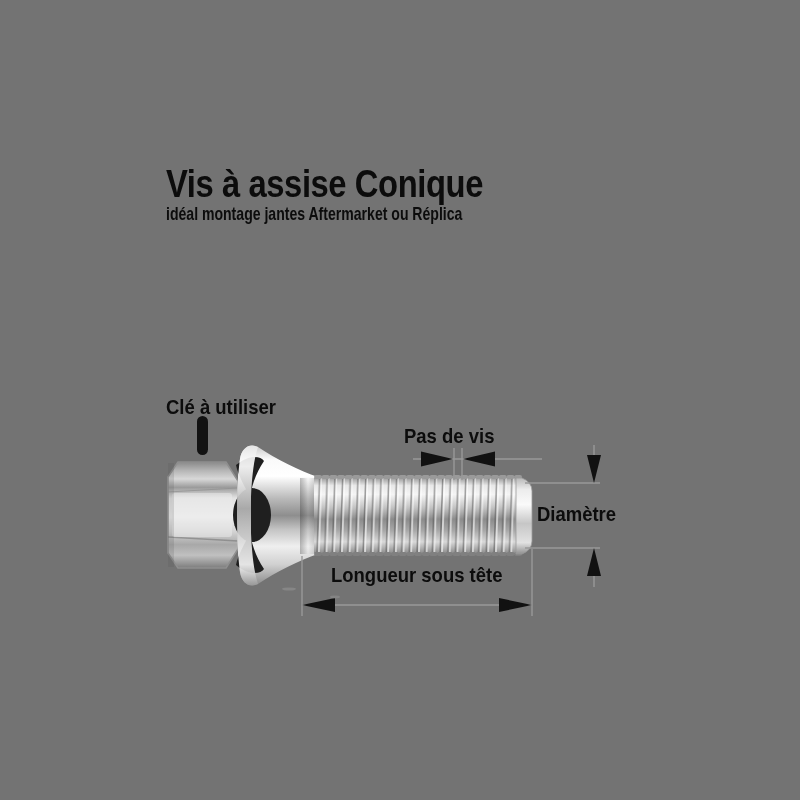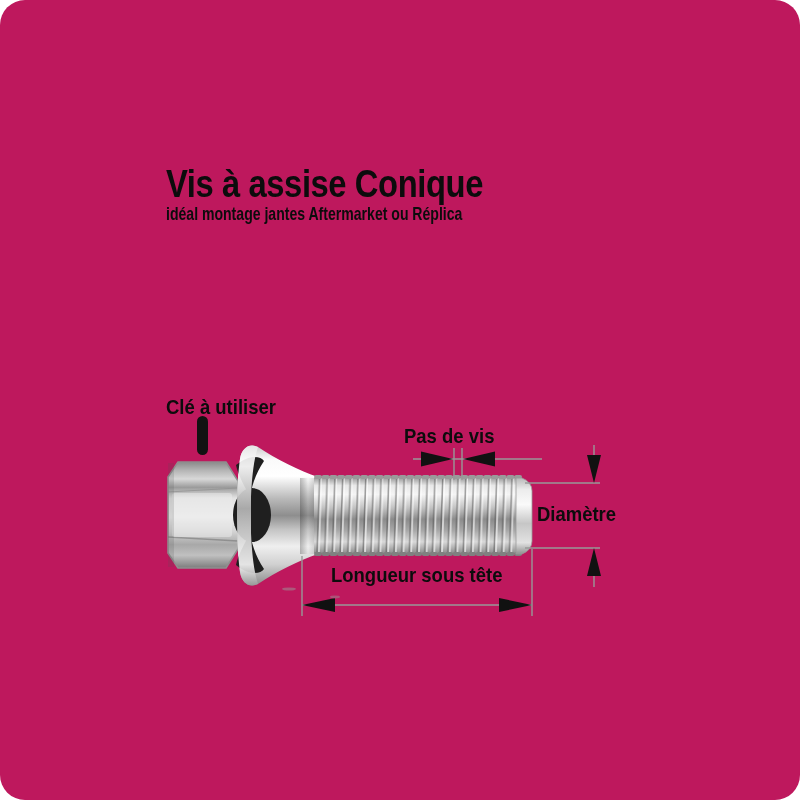--- a/index.html
+++ b/index.html
@@ -1,17 +1,17 @@
 <!DOCTYPE html>
 <html><head>
 <meta charset="utf-8">
 <style>
   html,body{margin:0;padding:0;background:#ffffff;}
-  .canvas{position:relative;width:800px;height:800px;background:#be185d;overflow:hidden;
-          font-family:"Liberation Sans", sans-serif;border-radius:25px;}
+  .canvas{position:relative;width:800px;height:800px;background:#737373;overflow:hidden;
+          font-family:"Liberation Sans", sans-serif;}
   .title{position:absolute;left:166px;top:162px;font-size:39px;font-weight:bold;color:#0c0c0c;
          letter-spacing:-0.5px;transform:scaleX(.84);transform-origin:left top;white-space:nowrap;}
   .subtitle{position:absolute;left:166px;top:203px;font-size:19px;font-weight:bold;color:#0c0c0c;
          transform:scaleX(.74);transform-origin:left top;white-space:nowrap;}
   .logo-wrap{position:absolute;left:167px;top:233px;width:230px;height:95px;}
   .diagram-wrap{position:absolute;left:150px;top:385px;width:520px;height:250px;}
   .dlabel{position:absolute;font-size:21px;font-weight:bold;color:#0c0c0c;white-space:nowrap;
           transform:scaleX(.88);transform-origin:left top;}
   .lbl-wrench{left:166px;top:395px;}
   .lbl-pitch{left:404px;top:424px;}

